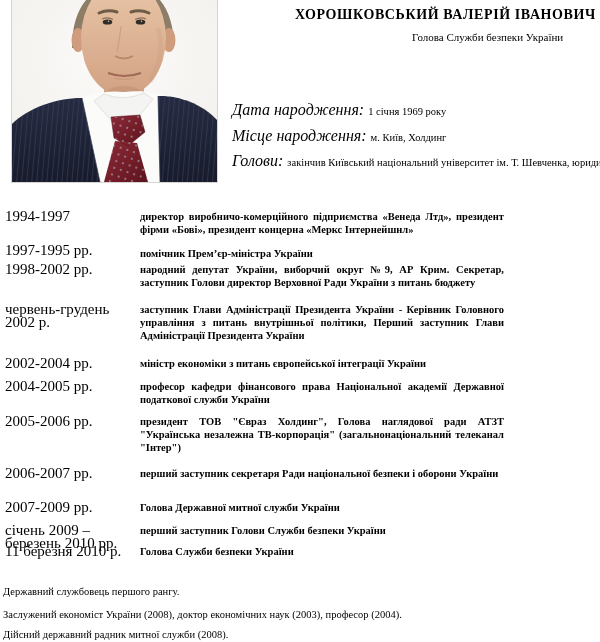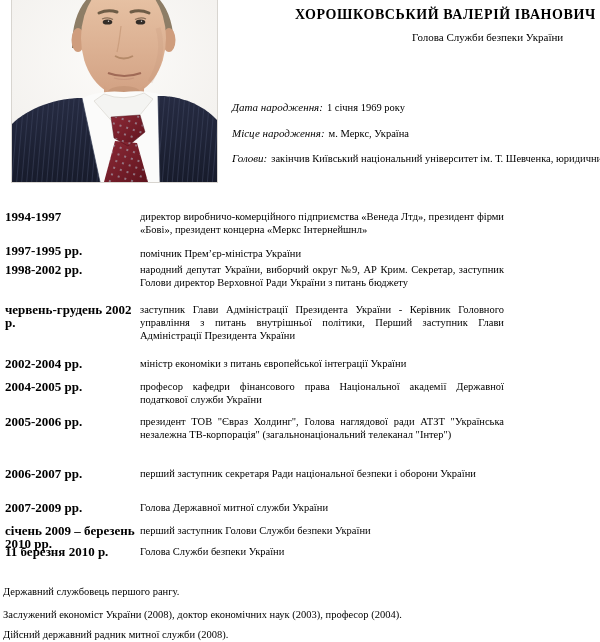--- a/index.html
+++ b/index.html
@@ -18,30 +18,30 @@
   .title{
     left:295px;top:7px;
     font-size:14px;font-weight:bold;letter-spacing:0.6px;
     white-space:nowrap;
     text-align:center;
   }
   .subtitle{
     left:412px;top:31px;font-size:11px;white-space:nowrap;
   }
   .info-row{left:232px;white-space:nowrap;font-size:10.5px;}
-  .info-label{font-style:italic;font-size:11px;margin-top:14px;}
+  .info-label{font-style:italic;font-size:16px;margin-top:14px;}
   .info-value{font-size:10.5px;margin-left:4px;}
   .career-row{left:0;right:0;position:absolute;}
   .period{
     position:absolute;left:5px;top:0;width:133px;
-    font-size:13px;line-height:13px;font-weight:bold;
+    font-size:15px;line-height:13px;
   }
   .position{
     position:absolute;left:140px;top:0;width:364px;
-    font-size:10.5px;line-height:13px;text-align:justify;
+    font-size:10.5px;line-height:13px;text-align:justify;font-weight:bold;
   }
   .note{left:3px;font-size:10.5px;white-space:nowrap;}
 </style>
 </head>
 <body>
 
 <div class="abs photo">
   <svg width="205" height="182" viewBox="0 0 205 182" xmlns="http://www.w3.org/2000/svg">
     <defs>
       <radialGradient id="bgv" cx="50%" cy="32%" r="85%">
@@ -115,21 +115,21 @@
   </svg>
 </div>
 
 <div class="abs title">ХОРОШКОВСЬКИЙ ВАЛЕРІЙ ІВАНОВИЧ</div>
 <div class="abs subtitle">Голова Служби безпеки України</div>
 
 <div class="abs info-row" style="top:101px">
   <span class="info-label">Дата народження:</span><span class="info-value">1 січня 1969 року</span>
 </div>
 <div class="abs info-row" style="top:127px">
-  <span class="info-label">Місце народження:</span><span class="info-value">м. Меркс, Україна</span>
+  <span class="info-label">Місце народження:</span><span class="info-value">м. Київ, Холдинг</span>
 </div>
 <div class="abs info-row" style="top:152px">
   <span class="info-label">Голови:</span><span class="info-value">закінчив Київський національний університет ім. Т. Шевченка, юридичний факультет</span>
 </div>
 
 <div class="career-row" style="top:210px">
   <div class="period">1994-1997</div>
   <div class="position">директор виробничо-комерційного підприємства «Венеда Лтд», президент фірми «Бові», президент концерна «Меркс Інтернейшнл»</div>
 </div>
 <div class="career-row" style="top:244px">

